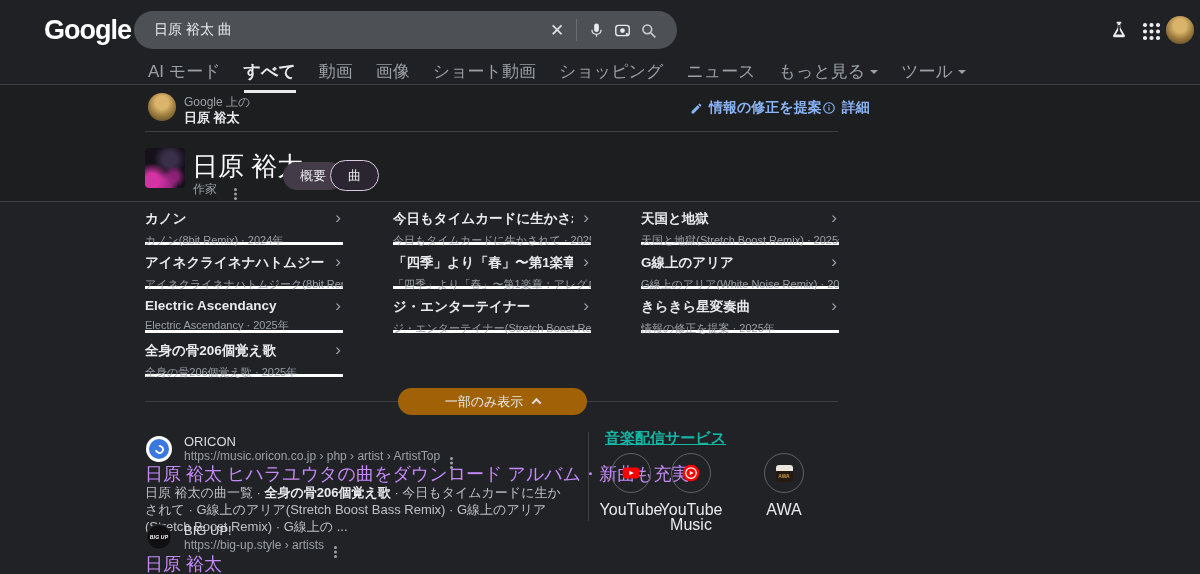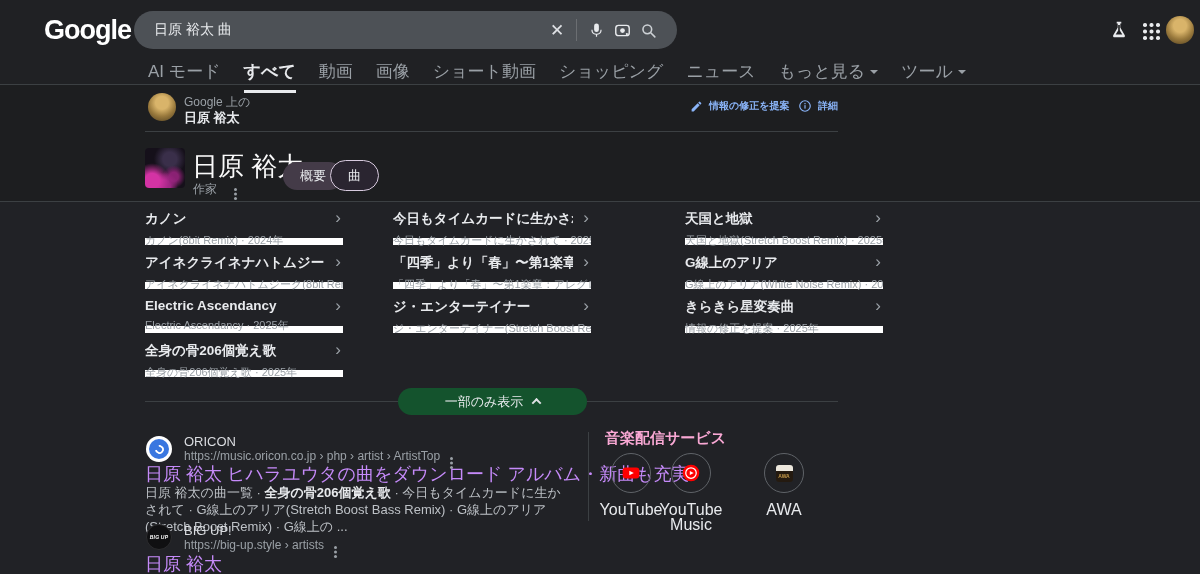--- a/index.html
+++ b/index.html
@@ -33,67 +33,67 @@
   .tab { font-size:17px; color:#9aa0a6; padding-bottom:7px; cursor:pointer; display:flex; align-items:center; gap:5px; white-space:nowrap; }
   .tab.active { color:#e8eaed; font-weight:700; border-bottom:3px solid #e8eaed; }
   .caret { width:0; height:0; border-left:4px solid transparent; border-right:4px solid transparent; border-top:4px solid #9aa0a6; }
   .divider-h { background:#3c4043; height:1px; }
 
   
   .avatar.claim { left:148px; top:93px; width:28px; height:28px; }
   .claim-ctx  { left:184px; top:94px;  font-size:12px; color:#9aa0a6; }
   .claim-name { left:184px; top:109px; font-size:13px; color:#e8eaed; font-weight:700; }
   .claim-links { top:99px; left:690px; width:148px; display:flex; justify-content:space-between; }
-  .blue-link { display:flex; align-items:center; gap:6px; color:#8ab4f8; font-size:10px; font-weight:700; cursor:pointer; white-space:nowrap; }
+  .blue-link { display:flex; align-items:center; gap:6px; color:#8ab4f8; font-size:14px; font-weight:700; cursor:pointer; white-space:nowrap; }
 
   
   .ent-thumb { left:145px; top:148px; width:40px; height:40px; border-radius:4px; cursor:pointer;
     background:
       radial-gradient(circle at 18% 82%, #d433a4 0 16%, transparent 38%),
       radial-gradient(circle at 48% 95%, #a02684 0 14%, transparent 32%),
       radial-gradient(circle at 72% 72%, #8a2173 0 11%, transparent 28%),
       radial-gradient(circle at 62% 28%, #3a2f4a 0 18%, transparent 42%),
       #15101a; }
   .ent-title { left:192px; top:149px; font-size:26px; font-weight:500; color:#fbfbfb; }
   .ent-sub { left:193px; top:181px; font-size:12px; color:#9aa0a6; }
   .dots-v { display:inline-block; width:3px; height:3px; border-radius:50%; background:#9aa0a6;
     box-shadow:0 4.5px 0 #9aa0a6, 0 9px 0 #9aa0a6; }
   .ent-menu { left:234px; top:177px; width:10px; height:14px; cursor:pointer; }
   .chip { height:28px; border-radius:15px; display:flex; align-items:center; padding:0 17px; font-size:13px; color:#e8eaed; cursor:pointer; white-space:nowrap; }
   .chip.filled { left:283px; top:162px; background:#443b48; }
   .chip.outlined { left:330px; top:160px; height:31px; border-radius:17px; background:#2a2530; border:1px solid #d7cade; }
 
   
   .song-col { top:201px; width:198px; }
-  .song-row { position:relative; height:44px; border-bottom:7px solid #ffffff; padding-top:9px; cursor:pointer; }
+  .song-row { position:relative; height:44px; border-bottom:3px solid #ffffff; padding-top:9px; cursor:pointer; }
   .song-title { font-size:13.5px; font-weight:700; color:#e8eaed; white-space:nowrap; overflow:hidden; width:180px; }
   .song-meta { font-size:11px; color:#9aa0a6; margin-top:5px; white-space:nowrap; overflow:hidden; }
   .song-chev { position:absolute; right:2px; top:7px; font-size:17px; color:#9aa0a6; }
 
-  .show-less-wrap { left:398px; top:388px; width:189px; height:27px; background:#14532d; border-radius:14px;
+  .show-less-wrap { left:398px; top:388px; width:189px; height:27px; background:#a16207; border-radius:14px;
     display:flex; align-items:center; justify-content:center; gap:10px; cursor:pointer; z-index:2; }
   .show-less-label { font-size:13px; color:#e8eaed; }
   .chev-up { width:7px; height:7px; border-top:2px solid #dfe1e5; border-right:2px solid #dfe1e5; transform:rotate(-45deg) translate(-1px,1px); }
 
   
   .result-site { font-size:13px; color:#dadce0; }
   .result-url { font-size:12px; color:#9aa0a6; display:flex; align-items:center; gap:10px; }
   .result-title { font-size:18px; color:#c58af9; cursor:pointer; white-space:nowrap; }
   .snippet { font-size:13px; color:#bdc1c6; line-height:17px; width:426px; }
   .snippet b { color:#e8eaed; }
   .fav { border-radius:50%; display:flex; align-items:center; justify-content:center; }
   .fav.oricon { left:146px; top:436px; width:26px; height:26px; background:#ffffff; }
   .fav.oricon .disc { width:20px; height:20px; border-radius:50%; background:#3a77e0; display:flex; align-items:center; justify-content:center; }
   .fav.oricon .swirl { width:9px; height:9px; border-radius:50%; border:2.5px solid #ffffff; border-left-color:transparent; transform:rotate(35deg); }
   .fav.bigup { left:146px; top:524px; width:26px; height:26px; background:#101012; border:1px solid #2c2c2e; }
   .fav.bigup span { color:#ffffff; font-size:5px; font-weight:700; font-style:italic; letter-spacing:0.2px; text-align:center; line-height:1.2; }
   .url-menu { width:8px; height:14px; cursor:pointer; }
 
   
-  .svc-heading { left:605px; top:429px; font-size:15px; font-weight:700; color:#f9a8d4; }
+  .svc-heading { left:605px; top:429px; font-size:15px; font-weight:700; color:#14b8a6;text-decoration:underline; }
   .svc { top:453px; width:60px; display:flex; flex-direction:column; align-items:center; cursor:pointer; }
   .svc-circle { width:40px; height:40px; border-radius:50%; border:1px solid #5f6368; display:flex; align-items:center; justify-content:center; }
   .svc-label { margin-top:9px; font-size:16px; color:#e8eaed; text-align:center; line-height:15px; }
   .awa-logo { width:17px; height:17px; border-radius:3px; background:linear-gradient(#ece7dd 36%, #241a10 36%);
     display:flex; align-items:flex-end; justify-content:center; }
   .awa-logo span { color:#c79b4a; font-size:5px; font-weight:700; padding-bottom:3px; }
   .divider-v { width:1px; background:#3c4043; }
 </style>
 </head>
 <body>
@@ -240,21 +240,21 @@
     <div class="song-meta">「四季」より「春」〜第1楽章：アレグロ(8bit ... · 2024年</div>
     <div class="song-chev">›</div>
   </div>
   <div class="song-row">
     <div class="song-title">ジ・エンターテイナー</div>
     <div class="song-meta">ジ・エンターテイナー(Stretch Boost Remix) · 2025年</div>
     <div class="song-chev">›</div>
   </div>
 </div>
 
-<div class="abs song-col" style="left:641px;margin-left:44px;">
+<div class="abs song-col" style="left:641px;">
   <div class="song-row">
     <div class="song-title">天国と地獄</div>
     <div class="song-meta">天国と地獄(Stretch Boost Remix) · 2025年</div>
     <div class="song-chev">›</div>
   </div>
   <div class="song-row">
     <div class="song-title">G線上のアリア</div>
     <div class="song-meta">G線上のアリア(White Noise Remix) · 2025年</div>
     <div class="song-chev">›</div>
   </div>

